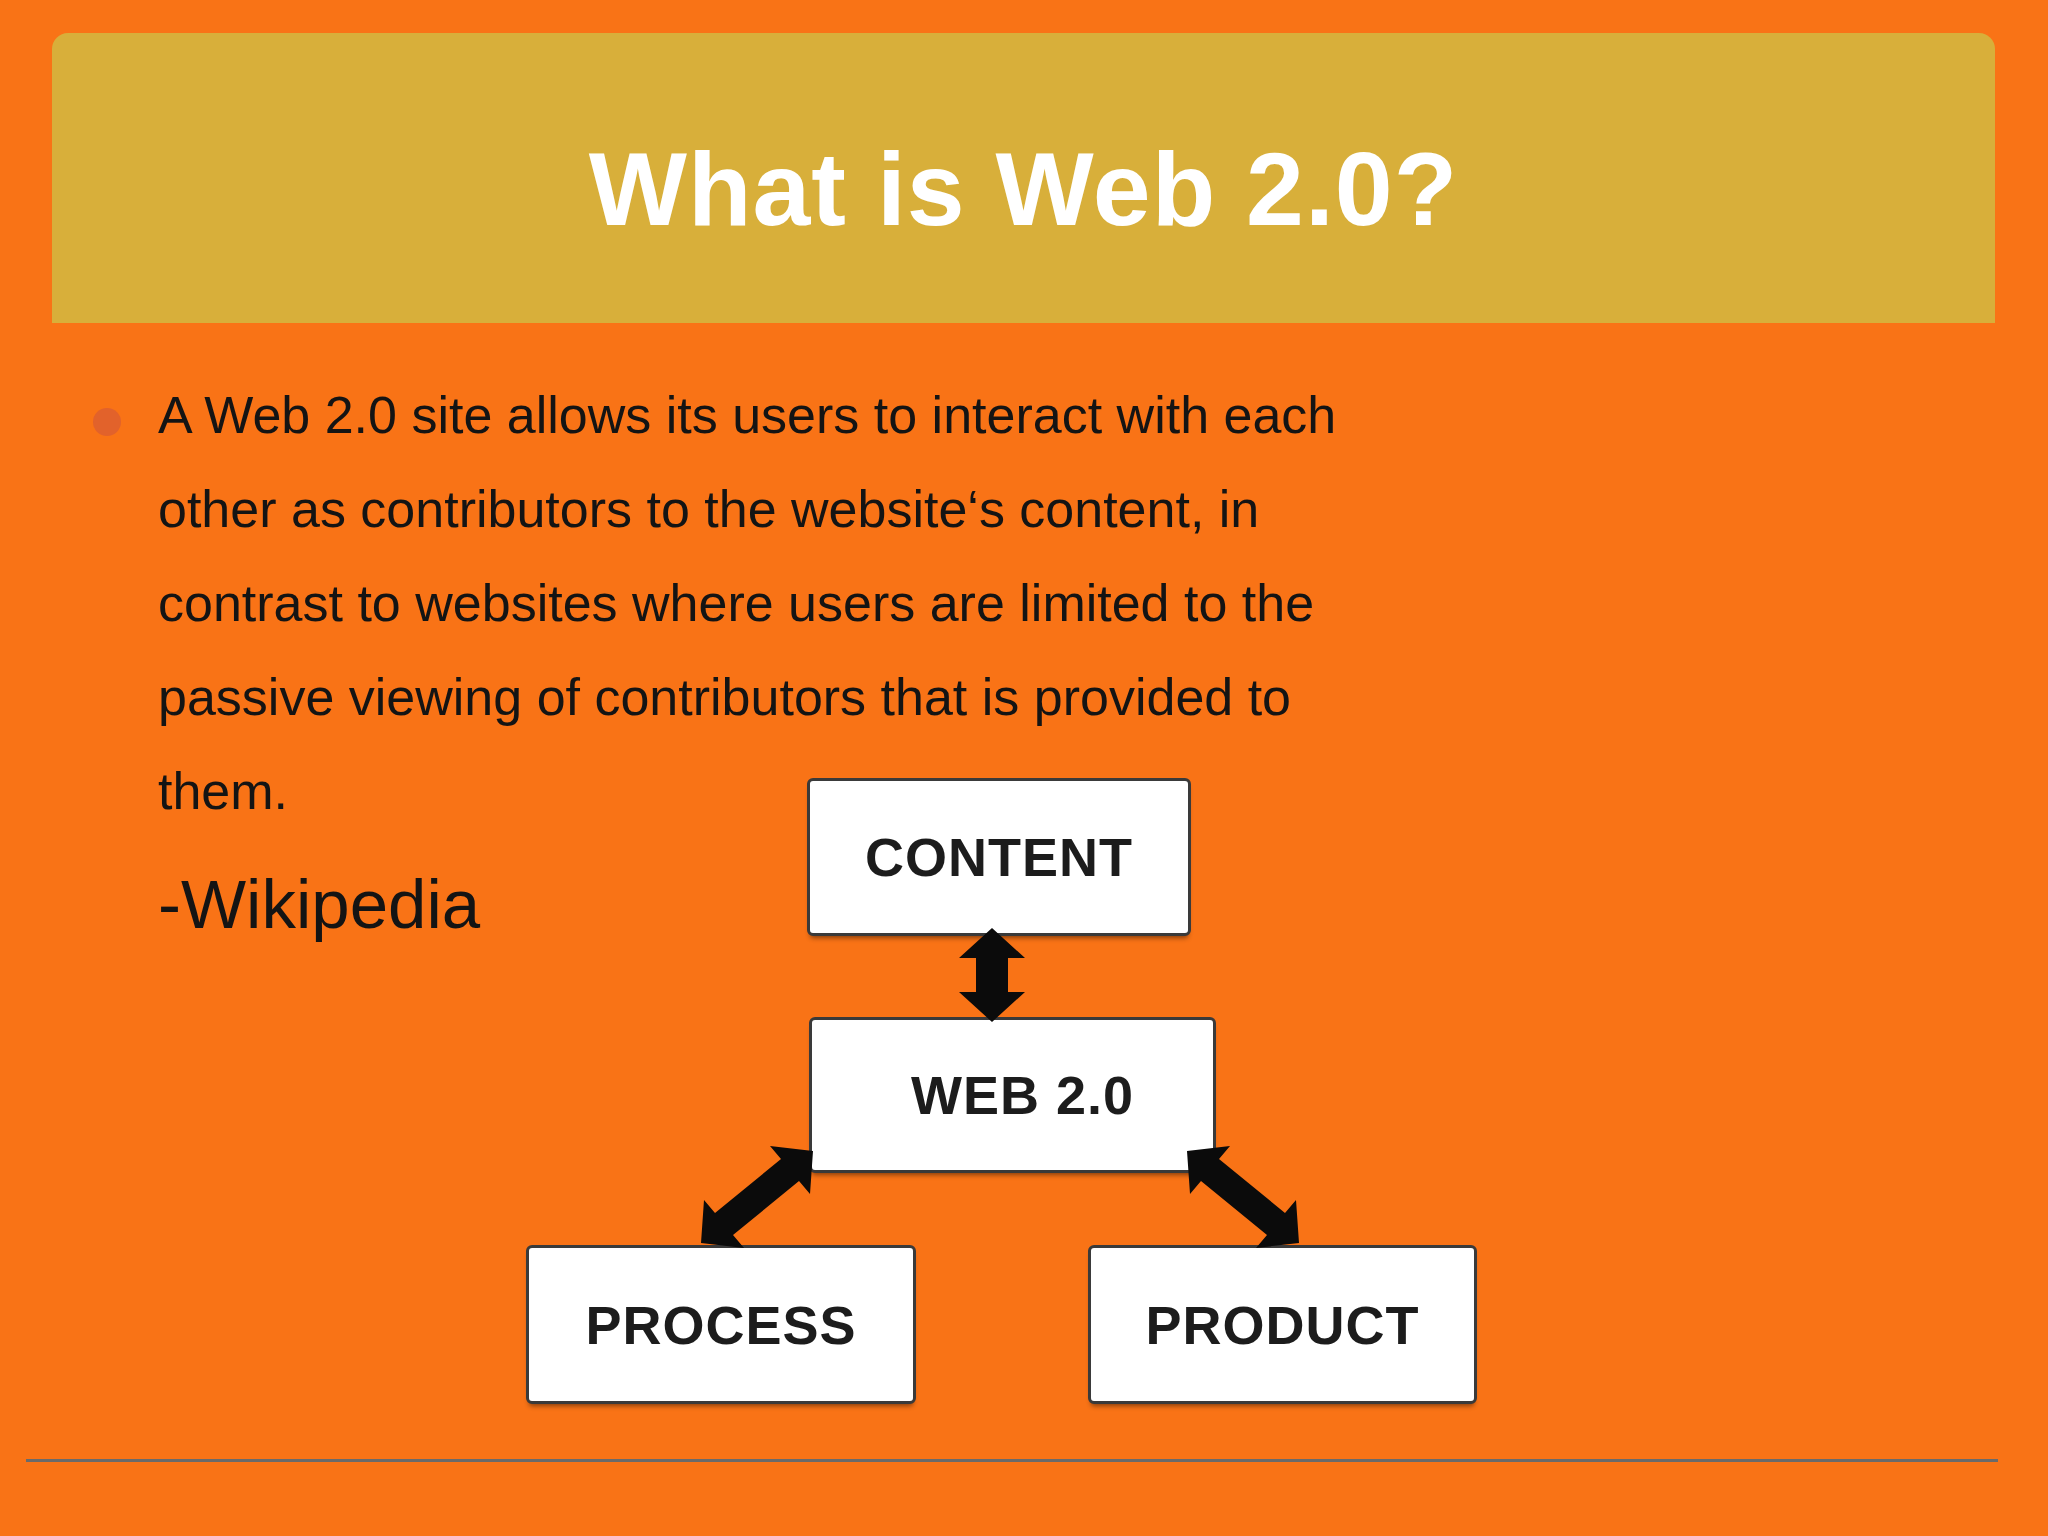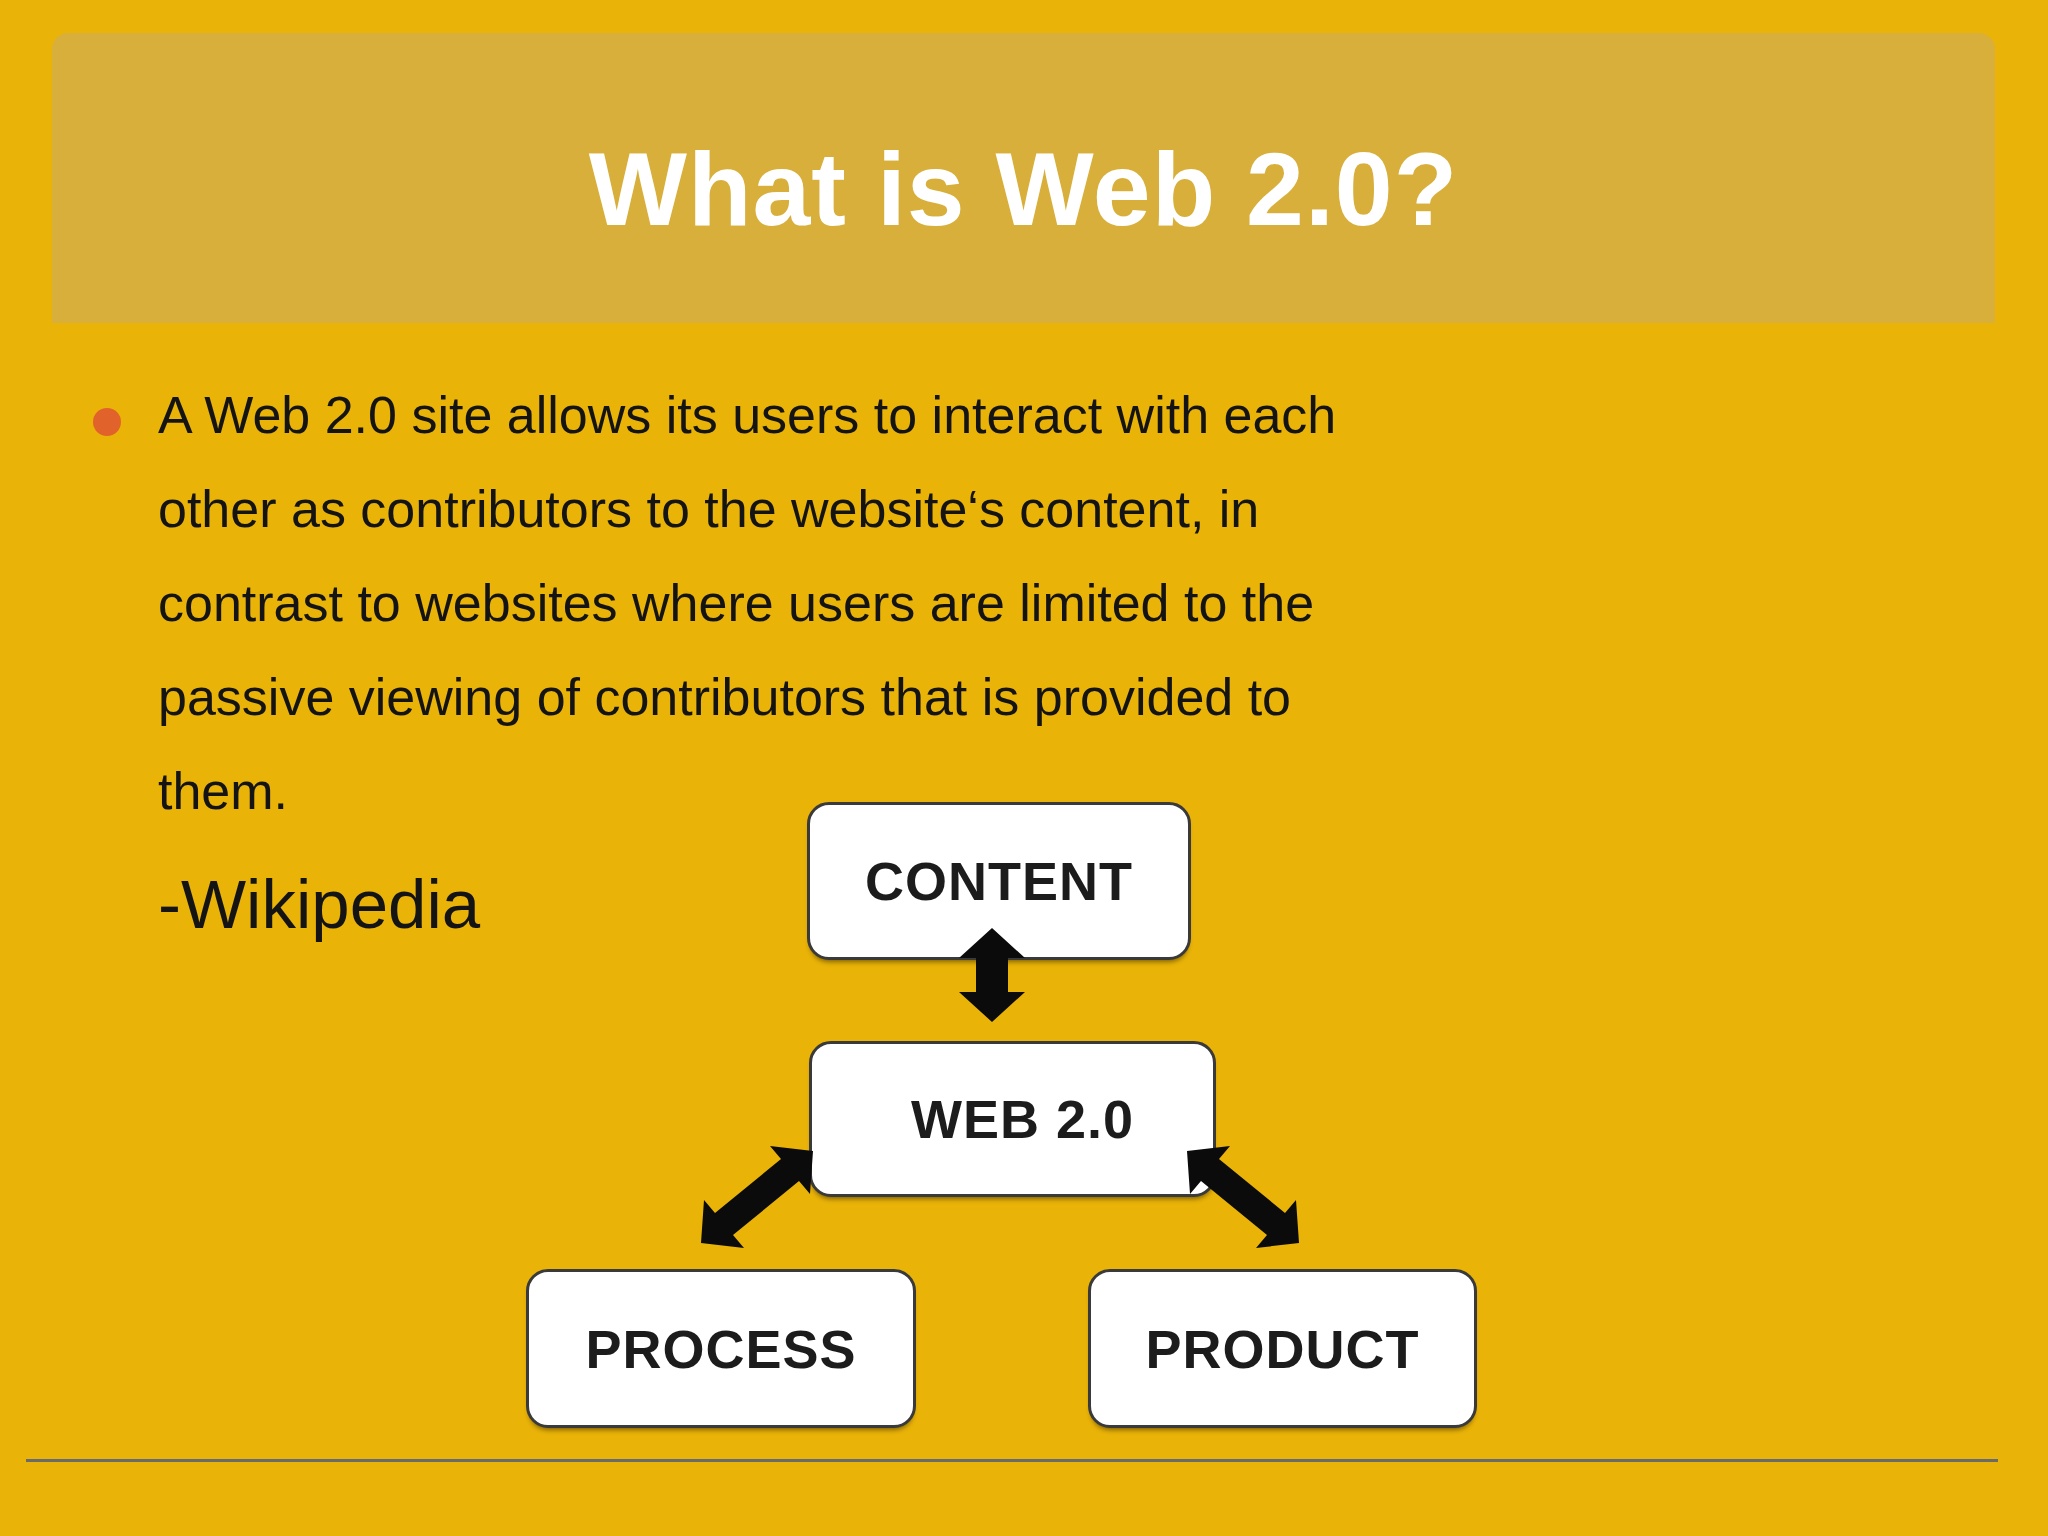--- a/index.html
+++ b/index.html
@@ -9,21 +9,21 @@
     --body-text:#141414;
     --box-border:#3A3A3A;
     --box-text:#1C1C1C;
     --arrow:#0B0B0B;
     --rule:#6A6A6A;
   }
   html,body{margin:0;padding:0;background:#fff;}
   .slide{
     position:relative;
     width:2048px;height:1536px;
-    background:#eab308;
+    background:#f97316;
     font-family:"Liberation Sans", sans-serif;
     overflow:hidden;
   }
   
   .header-band{
     position:absolute;left:52px;top:33px;
     width:1943px;height:290px;
     background:var(--header-bg);
     border-radius:16px 16px 0 0;
     display:flex;align-items:center;justify-content:center;
@@ -51,26 +51,25 @@
     position:absolute;left:158px;top:858px;
     font-size:69px;line-height:94px;
     color:var(--body-text);
     white-space:nowrap;
   }
   
   .node{
     position:absolute;
     background:#fff;
     border:3px solid var(--box-border);
-    border-radius:22px;
+    border-radius:6px;
     box-shadow:0 5px 5px -3px rgba(0,0,0,.45);
     display:flex;align-items:center;justify-content:center;
     font-weight:bold;font-size:54px;color:var(--box-text);
     letter-spacing:1px;
-    margin-top:24px;
   }
   .node-content{left:807px;top:778px;width:378px;height:152px;}
   .node-web20  {left:809px;top:1017px;width:381px;height:150px;padding-left:20px;}
   .node-process{left:526px;top:1245px;width:384px;height:153px;}
   .node-product{left:1088px;top:1245px;width:383px;height:153px;}
   .arrows{
     position:absolute;left:0;top:0;width:2048px;height:1536px;
     pointer-events:none;
   }
   .arrows polygon{fill:var(--arrow);}

